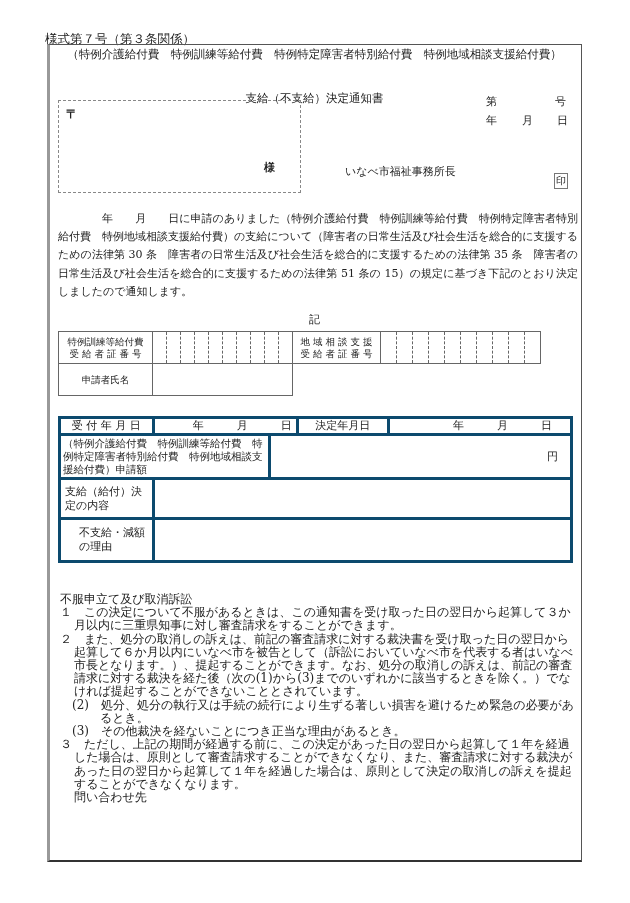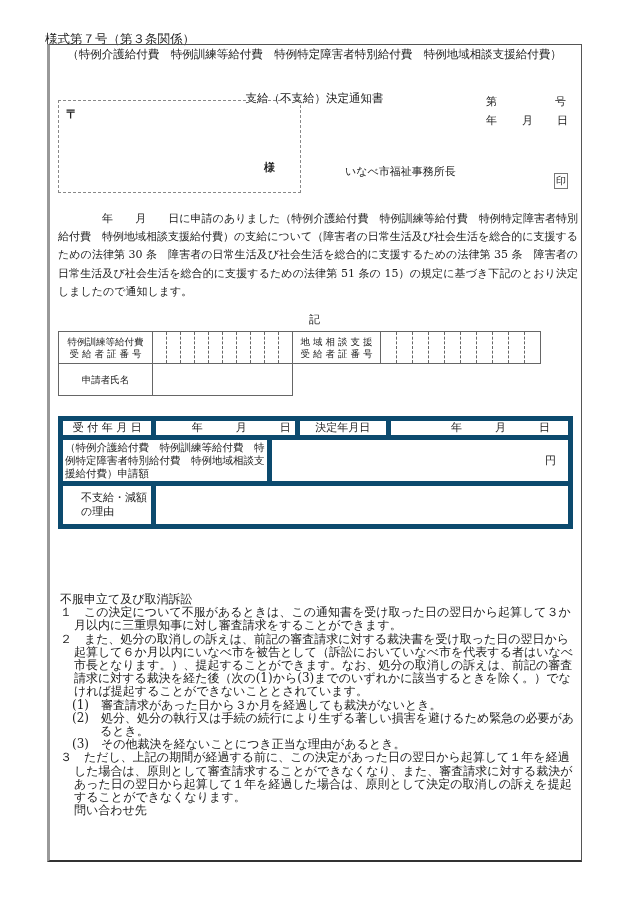--- a/index.html
+++ b/index.html
@@ -29,21 +29,21 @@
   .t1 td { border:1px solid #666; padding:0; font-size:9.5px; line-height:12px; }
   .t1 .lbl { width:93px; height:31px; text-align:center; letter-spacing:0; }
   .t1 .lbl2 { width:87px; text-align:center; }
   .t1 .dig { width:13px; border-left:1px dashed #666; border-right:1px dashed #666; }
   .t1 .dig.first { border-left:1px solid #666; }
   .t1 .dig.last { border-right:1px solid #666; }
   .t1 .name-lbl { height:31px; text-align:center; }
   .t1 .noborder { border:none; }
 
   .t2 { left:58px; top:416px; width:515px; }
-  .t2 td { border:5px solid #0c4a6e; padding:0 4px; font-size:11px; vertical-align:middle; }
+  .t2 td { border:3px solid #0c4a6e; padding:0 4px; font-size:11px; vertical-align:middle; }
   .center { text-align:center; }
   .right { text-align:right; }
 
   .notes { left:60px; top:593px; width:520px; font-size:12px; line-height:13.2px; }
   .notes p { margin:0; }
   .n-item { padding-left:14px; text-indent:-14px; }
   .n-sub { padding-left:40px; text-indent:-28px; }
   .n-contact { padding-left:14px; }
 </style>
 </head>
@@ -126,29 +126,32 @@
     <td colspan="2" class="right">年　　　月　　　日</td>
     <td class="center">決定年月日</td>
     <td class="right" style="padding-right:18px">年　　　月　　　日</td>
   </tr>
   <tr style="height:41px">
     <td colspan="2" style="font-size:10.5px;line-height:13px;padding:1px 2px">（特例介護給付費　特例訓練等給付費　特例特定障害者特別給付費　特例地域相談支援給付費）申請額</td>
     <td colspan="3" class="right" style="padding-right:12px">
       <span>円</span>
     </td>
   </tr>
+  <tr style="height:40px">
+    <td style="line-height:14px">支給（給付）決定の内容</td>
+    <td colspan="4"></td>
+  </tr>
   <tr style="height:43px">
     <td style="padding-left:18px;line-height:14px">不支給・減額の理由</td>
     <td colspan="4"></td>
   </tr>
 </tbody>
   </table>
 
 <div class="abs notes">
   <p>不服申立て及び取消訴訟</p>
   <p class="n-item">１　この決定について不服があるときは、この通知書を受け取った日の翌日から起算して３か月以内に三重県知事に対し審査請求をすることができます。</p>
   <p class="n-item">２　また、処分の取消しの訴えは、前記の審査請求に対する裁決書を受け取った日の翌日から起算して６か月以内にいなべ市を被告として（訴訟においていなべ市を代表する者はいなべ市長となります。）、提起することができます。なお、処分の取消しの訴えは、前記の審査請求に対する裁決を経た後（次の(1)から(3)までのいずれかに該当するときを除く。）でなければ提起することができないこととされています。</p>
-  <p class="n-sub">(1)　審査請求があった日から３か月を経過しても裁決がないとき。</p>
   <p class="n-sub">(2)　処分、処分の執行又は手続の続行により生ずる著しい損害を避けるため緊急の必要があるとき。</p>
   <p class="n-sub">(3)　その他裁決を経ないことにつき正当な理由があるとき。</p>
   <p class="n-item">３　ただし、上記の期間が経過する前に、この決定があった日の翌日から起算して１年を経過した場合は、原則として審査請求することができなくなり、また、審査請求に対する裁決があった日の翌日から起算して１年を経過した場合は、原則として決定の取消しの訴えを提起することができなくなります。</p>
   <p class="n-contact">問い合わせ先</p>
 </div>
 
 </body></html>

